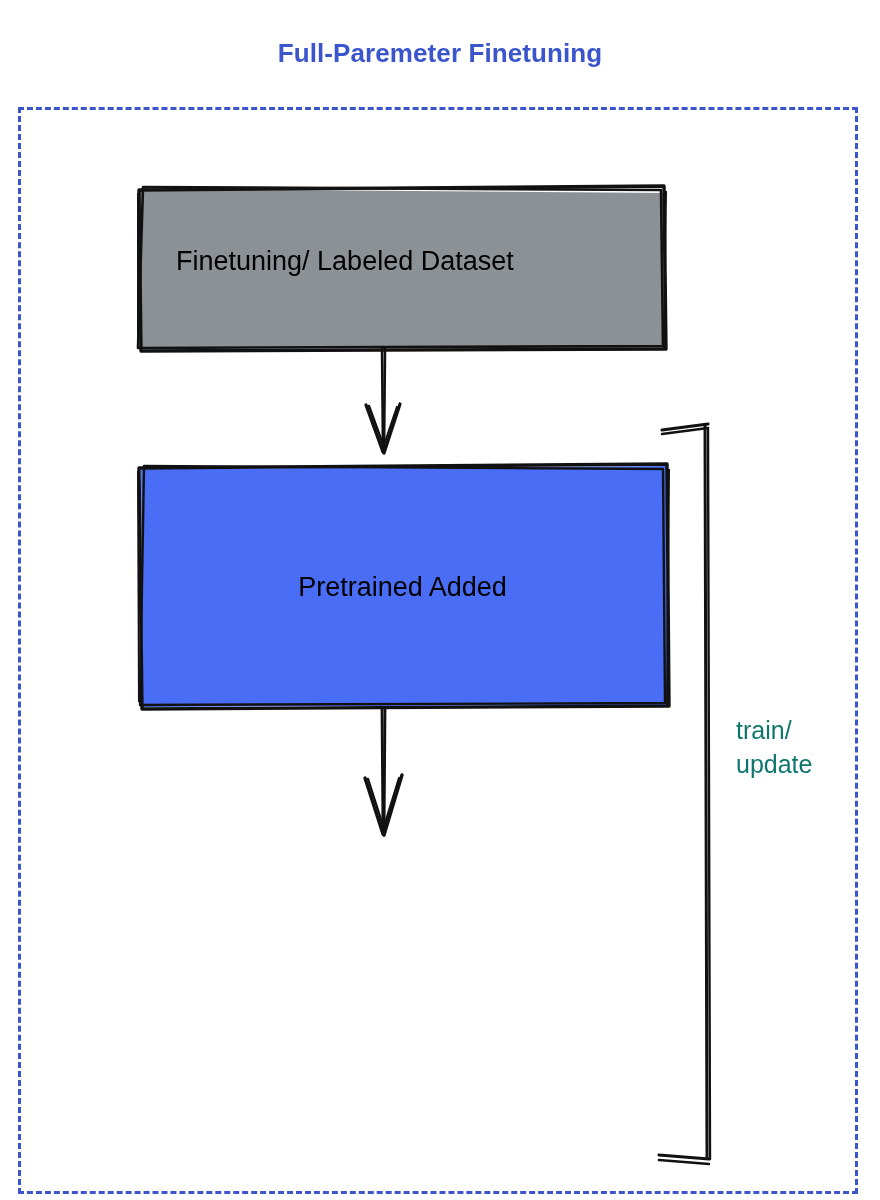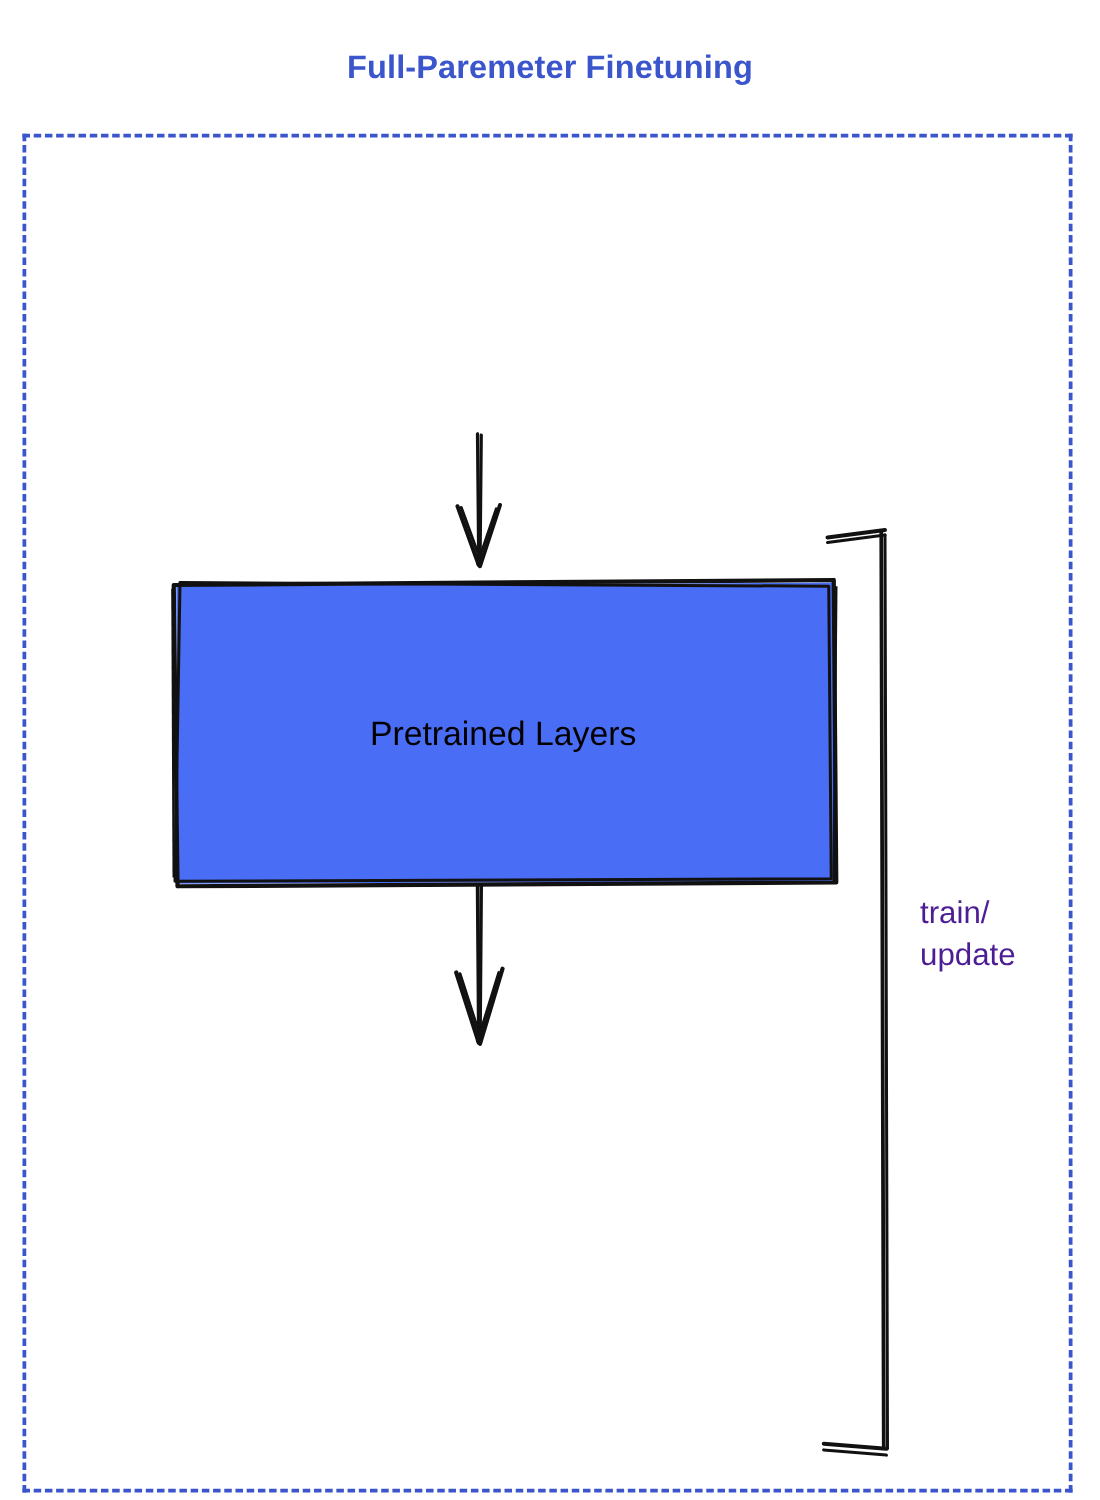--- a/index.html
+++ b/index.html
@@ -100,34 +100,48 @@
     overflow: visible;
   }
 
   
   #edge-label-train {
     position: absolute;
     left: 736px;
     top: 698px;
     width: 130px;
     font-size: 25px;
-    color: #4c1d95;
+    color: #0f766e;
     line-height: 34px;
     white-space: pre;
   }
 </style>
 </head>
 <body>
 
 <div id="canvas">
 
   <div id="diagram-title">Full-Paremeter Finetuning</div>
 
   <div id="dashed-container"></div>
 
+  <div class="node" id="node-dataset" style="left:130px; top:162px; width:545px; height:182px;">
+    <svg width="545" height="182" viewBox="0 0 545 182">
+
+      <path d="M10,12 L535,16 L533,172 L12,170 Z" fill="#8c9196"></path>
+
+      <path d="M9,13 L534,9 L536,172 L11,174 Z" fill="none" stroke="#111111" stroke-width="3.4" stroke-linecap="round" stroke-linejoin="round"></path>
+
+      <path d="M13,10 L531,13 L533,169 L8,171 Z" fill="none" stroke="#111111" stroke-width="2.6" stroke-linecap="round" stroke-linejoin="round"></path>
+
+      <path d="M8,16 L8,168" fill="none" stroke="#111111" stroke-width="2"></path>
+      <path d="M536,14 L534,173" fill="none" stroke="#111111" stroke-width="2"></path>
+    </svg>
+    <div class="node-label">Finetuning/ Labeled Dataset</div>
+  </div>
 
   <svg class="edge" id="edge-1" style="left:352px; top:328px; width:70px; height:120px;" width="70" height="120" viewBox="0 0 70 120">
 
     <path d="M30,4 L31,108" fill="none" stroke="#111111" stroke-width="2.6" stroke-linecap="round"></path>
     <path d="M33,5 L32,110" fill="none" stroke="#111111" stroke-width="2.6" stroke-linecap="round"></path>
 
     <path d="M14,62 L31,109" fill="none" stroke="#111111" stroke-width="3.2" stroke-linecap="round"></path>
     <path d="M17,63 L33,107" fill="none" stroke="#111111" stroke-width="2.4" stroke-linecap="round"></path>
 
     <path d="M48,61 L32,110" fill="none" stroke="#111111" stroke-width="3.2" stroke-linecap="round"></path>
@@ -135,21 +149,21 @@
   </svg>
 
   <div class="node" id="node-pretrained" style="left:130px; top:442px; width:545px; height:258px;">
     <svg width="545" height="258" viewBox="0 0 545 258">
       <path d="M11,12 L536,9 L538,248 L13,250 Z" fill="#4a6df5"></path>
       <path d="M9,11 L537,7 L539,249 L12,252 Z" fill="none" stroke="#111111" stroke-width="3.4" stroke-linecap="round" stroke-linejoin="round"></path>
       <path d="M14,9 L533,12 L535,246 L10,248 Z" fill="none" stroke="#111111" stroke-width="2.4" stroke-linecap="round" stroke-linejoin="round"></path>
       <path d="M8,14 L9,245" fill="none" stroke="#111111" stroke-width="2"></path>
       <path d="M539,12 L537,250" fill="none" stroke="#111111" stroke-width="2"></path>
     </svg>
-    <div class="node-label">Pretrained Layers</div>
+    <div class="node-label">Pretrained Added</div>
   </div>
 
   <svg class="edge" id="edge-2" style="left:352px; top:690px; width:70px; height:140px;" width="70" height="140" viewBox="0 0 70 140">
     <path d="M30,3 L31,128" fill="none" stroke="#111111" stroke-width="2.8" stroke-linecap="round"></path>
     <path d="M33,4 L32,130" fill="none" stroke="#111111" stroke-width="2.8" stroke-linecap="round"></path>
     <path d="M13,73 L31,129" fill="none" stroke="#111111" stroke-width="3.4" stroke-linecap="round"></path>
     <path d="M16,74 L33,127" fill="none" stroke="#111111" stroke-width="2.4" stroke-linecap="round"></path>
     <path d="M50,70 L32,130" fill="none" stroke="#111111" stroke-width="3.4" stroke-linecap="round"></path>
     <path d="M47,73 L30,128" fill="none" stroke="#111111" stroke-width="2.2" stroke-linecap="round"></path>
   </svg>

